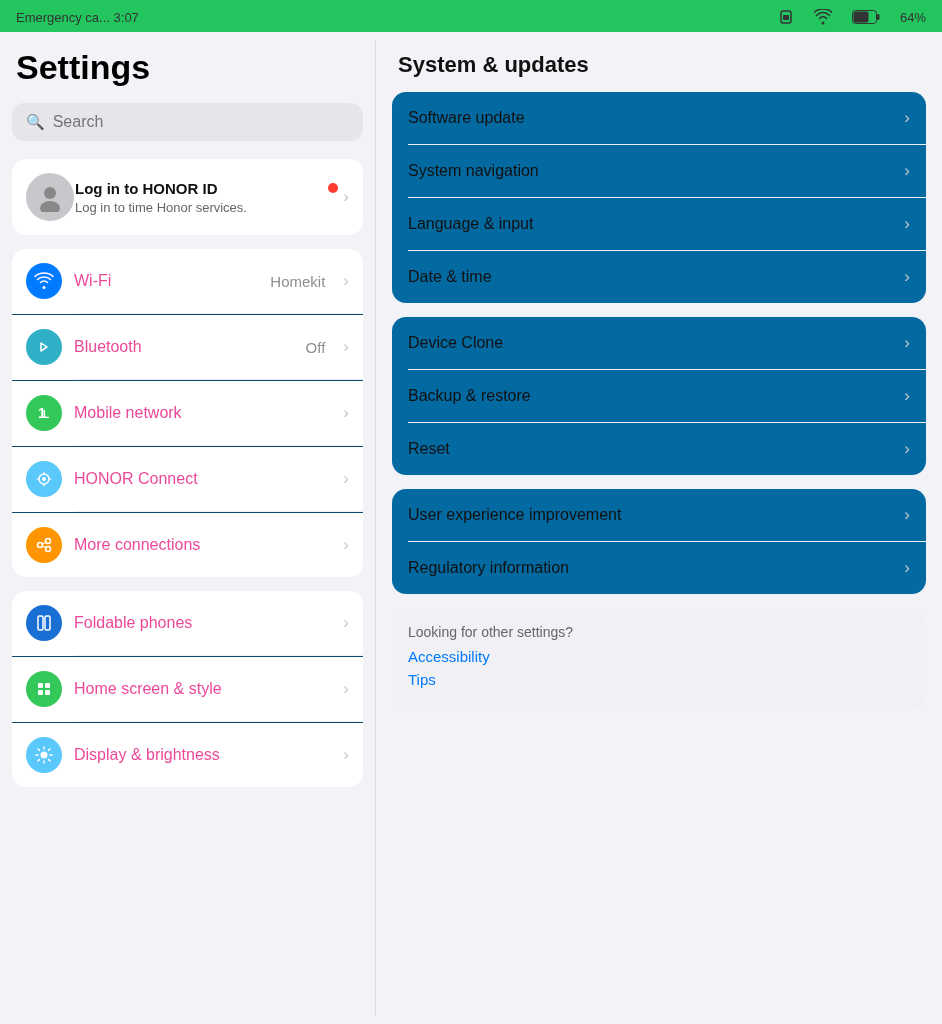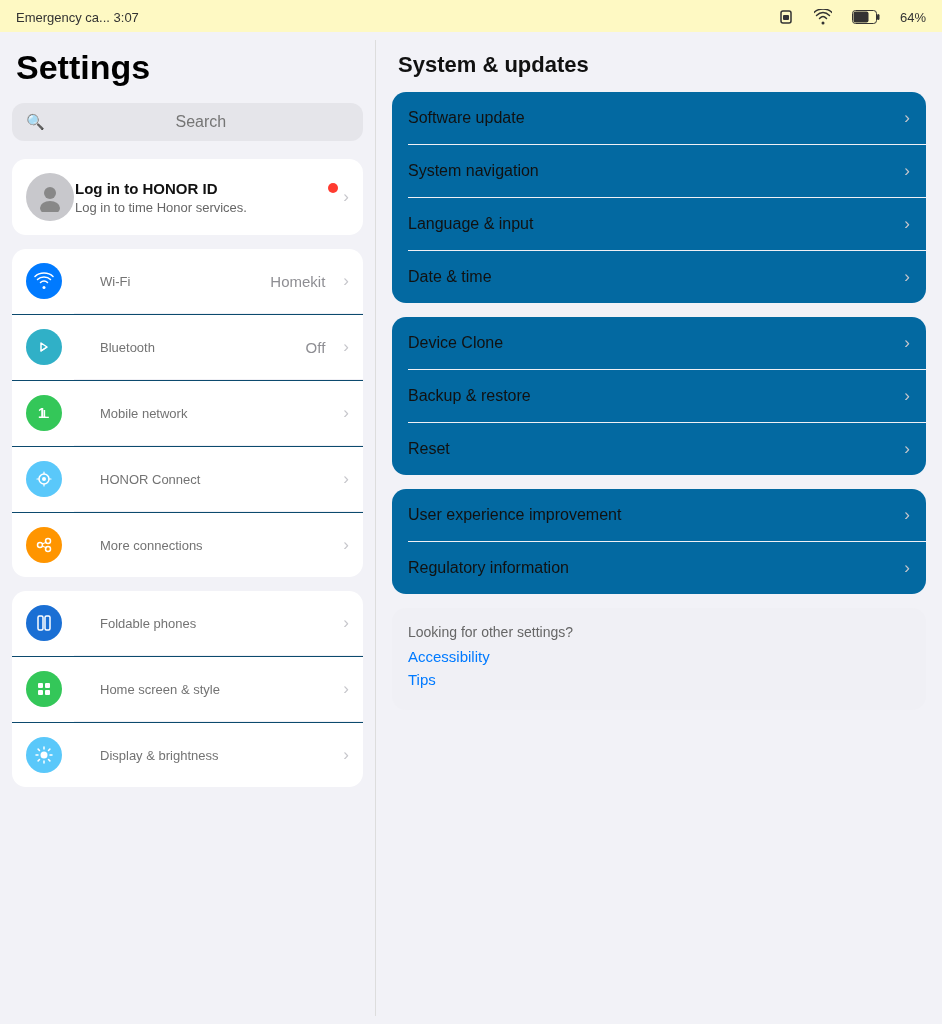--- a/index.html
+++ b/index.html
@@ -12,21 +12,21 @@
       display: flex;
       flex-direction: column;
     }
 
     
     .status-bar {
       display: flex;
       justify-content: space-between;
       align-items: center;
       padding: 6px 16px 4px 16px;
-      background: #fef9c3;
+      background: #22c55e;
       height: 32px;
       flex-shrink: 0;
     }
     .status-left {
       font-size: 13px;
       color: #333;
     }
     .status-right {
       display: flex;
       align-items: center;
@@ -67,21 +67,20 @@
       gap: 8px;
       margin-bottom: 18px;
     }
     .search-bar input {
       border: none;
       background: transparent;
       font-size: 16px;
       color: #8e8e93;
       outline: none;
       flex: 1;
-      text-align: center;
     }
     .search-icon-svg {
       color: #8e8e93;
       font-size: 15px;
     }
 
     
     .card {
       background: #fff;
       border-radius: 14px;
@@ -147,21 +146,21 @@
       font-size: 18px;
     }
     .icon-blue { background: #007aff; }
     .icon-teal { background: #30b0c7; }
     .icon-green { background: #34c759; }
     .icon-cyan { background: #5ac8fa; }
     .icon-orange { background: #ff9500; }
     .icon-blue2 { background: #1a6fd4; }
     .icon-green2 { background: #34c759; }
 
-    .row-label { flex: 1; font-size: 13px; color: #737373; margin-left: 26px; }
+    .row-label { flex: 1; font-size: 16px; color: #ec4899; }
     .row-value { font-size: 15px; color: #8e8e93; margin-right: 2px; }
 
     
     .row-divider {
       height: 1px;
       background: #f0f0f5;
       margin-left: 62px;
     }
 
     

